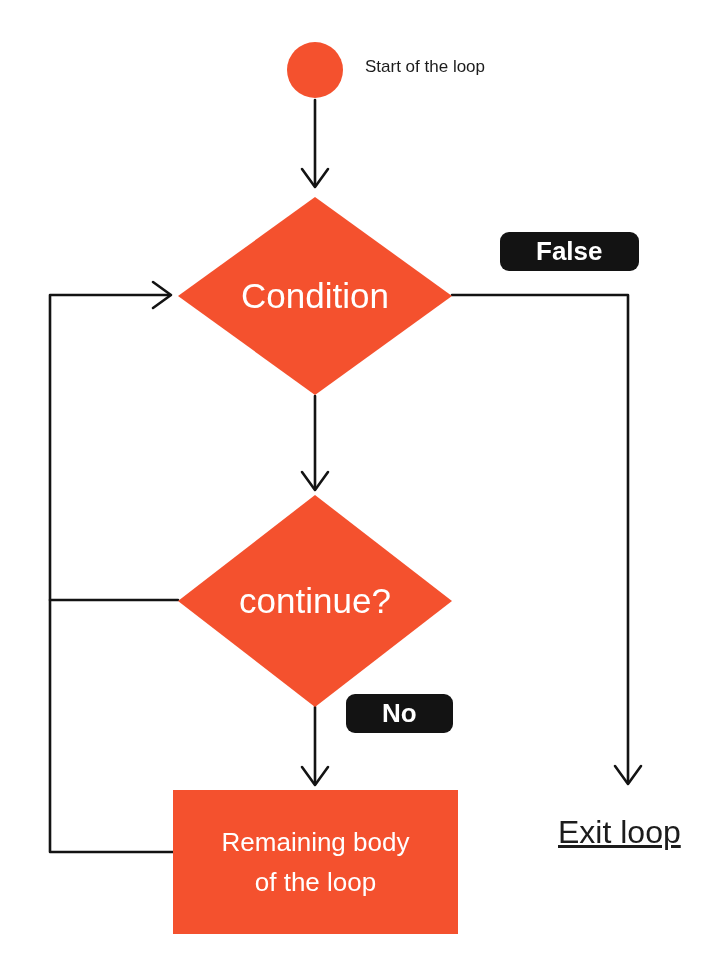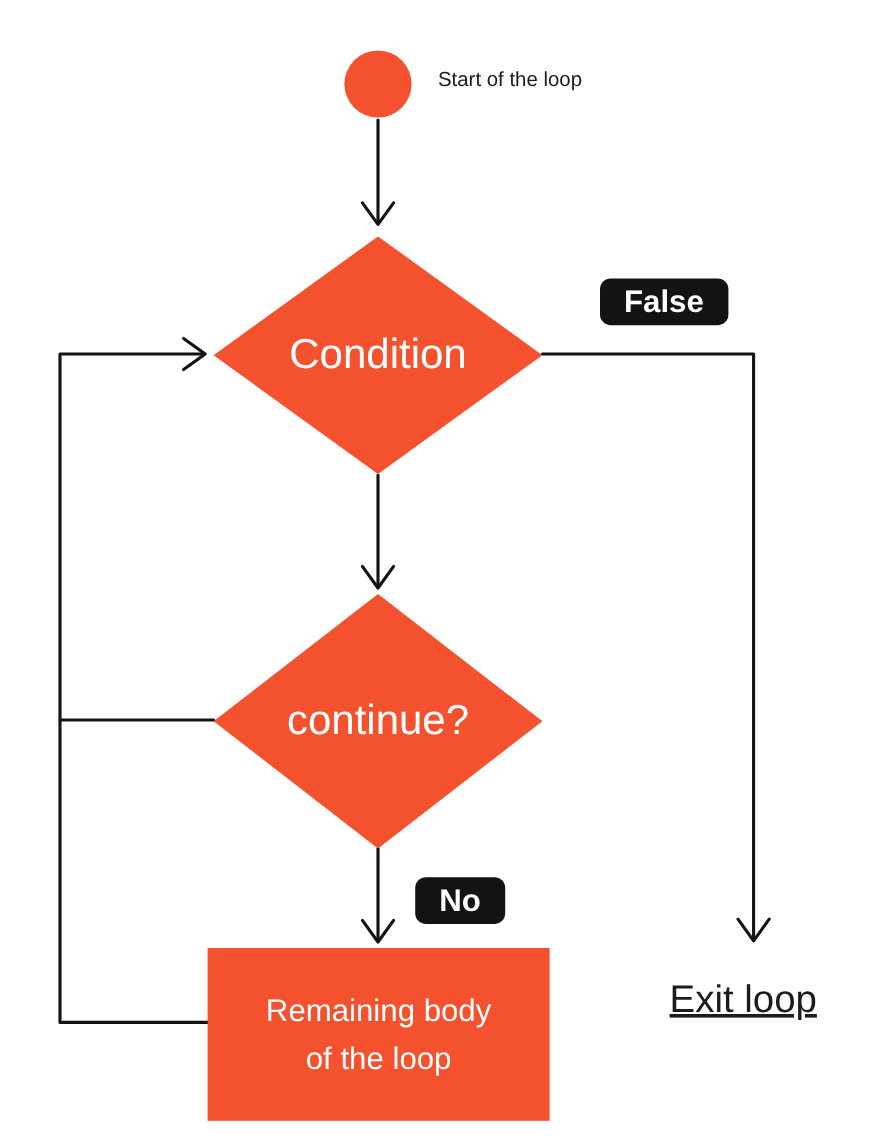--- a/index.html
+++ b/index.html
@@ -43,26 +43,26 @@
   .process-box{
     position:absolute;left:173px;top:790px;width:285px;height:144px;
     background:var(--accent);
     display:flex;flex-direction:column;align-items:center;justify-content:center;
     color:#ffffff;font-size:26px;font-weight:500;line-height:1.55;text-align:center;
   }
   .pill{
     position:absolute;
     background:var(--ink);color:var(--label-text);
     font-size:26px;font-weight:700;
-    padding:4px 20px;border-radius:9px;white-space:nowrap;
+    padding:4px 36px;border-radius:9px;white-space:nowrap;
   }
   .pill-false{left:500px;top:232px;}
   .pill-true{left:344px;top:419px;}
   .pill-yes{left:62px;top:544px;}
-  .pill-no{left:346px;top:731px;}
+  .pill-no{left:346px;top:694px;}
   .exit-text{
     position:absolute;left:558px;top:814px;width:135px;
     font-size:32px;font-weight:500;color:var(--text);text-align:left;text-decoration:underline;
   }
 </style>
 </head>
 <body>
 
 <div class="canvas">
 

